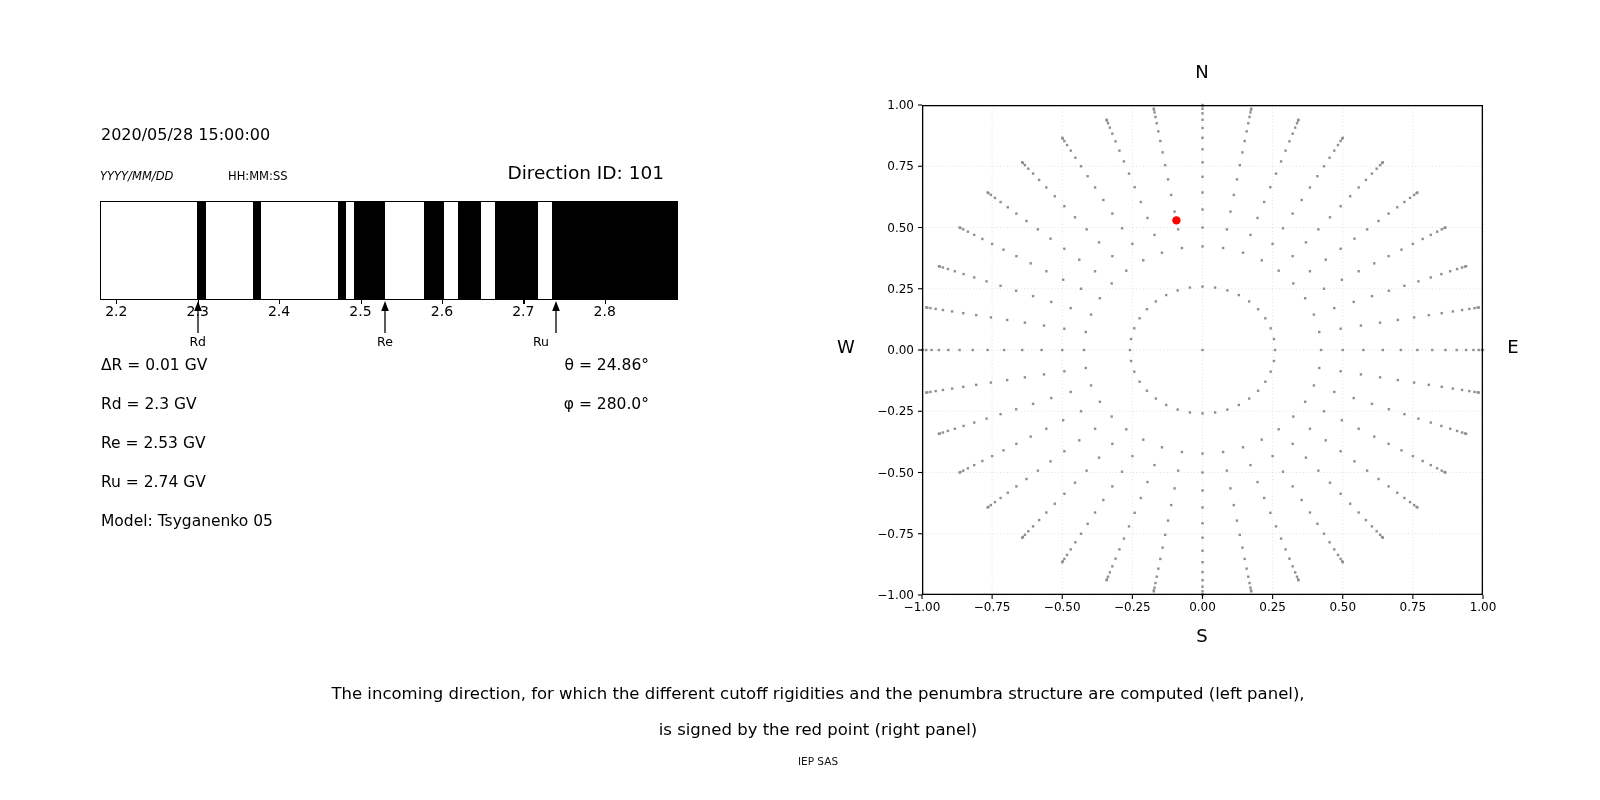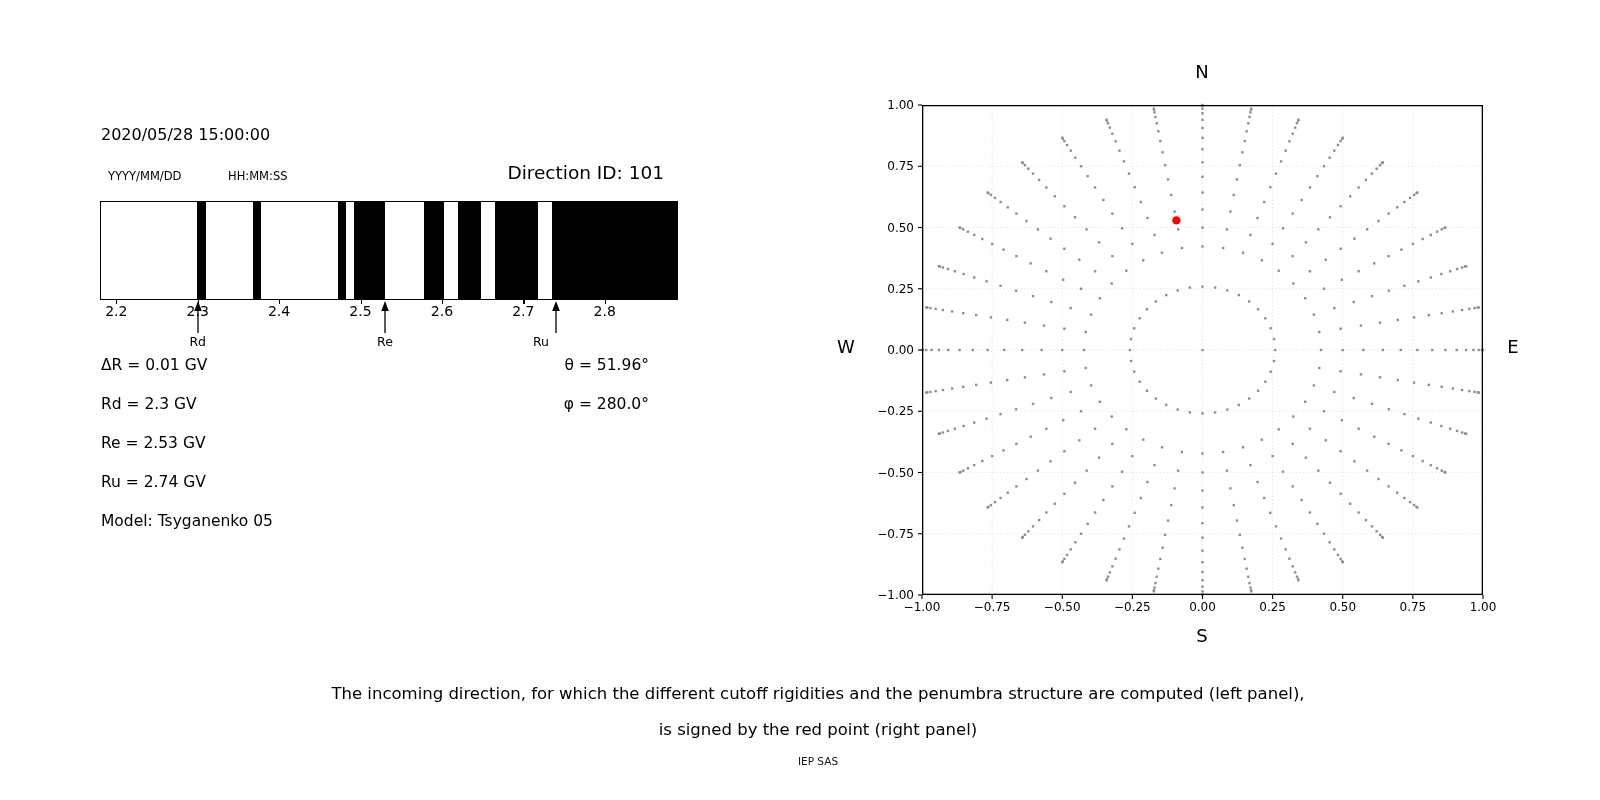--- a/index.html
+++ b/index.html
@@ -33,21 +33,21 @@
   .credit{position:absolute;left:818px;transform:translateX(-50%);font-size:10.5px;color:#111;}
 </style>
 </head>
 <body>
 
 <div id="figure">
 
 
   <div class="abs t16" style="left:101px;top:125px;">2020/05/28 15:00:00</div>
 
-  <div class="abs t11" style="left:108px;top:169px;">YYYY/MM/DD</div>
+  <div class="abs t11" style="left:100px;top:169px;font-style:italic;">YYYY/MM/DD</div>
 
   <div class="abs t11" style="left:228px;top:169px;">HH:MM:SS</div>
 
   <div class="abs t18" style="right:936px;top:162px;">Direction ID: 101</div>
 
   <div id="barcode-box" class="abs">
       <div class="band" style="left: 96.3901px; width: 8.14085px; background: rgb(0, 0, 0);"></div>
       <div class="band" style="left: 151.748px; width: 8.14085px; background: rgb(0, 0, 0);"></div>
       <div class="band" style="left: 237.227px; width: 8.14085px; background: rgb(0, 0, 0);"></div>
       <div class="band" style="left: 252.694px; width: 30.9352px; background: rgb(0, 0, 0);"></div>
@@ -89,21 +89,21 @@
         </svg></div>
       <div class="cutlab abs" style="left: 541px;">Ru</div>
     </div>
 
   <div class="abs t15" style="left:101px;top:356px;">ΔR = 0.01 GV</div>
   <div class="abs t15" style="left:101px;top:395px;">Rd = 2.3 GV</div>
   <div class="abs t15" style="left:101px;top:434px;">Re = 2.53 GV</div>
   <div class="abs t15" style="left:101px;top:473px;">Ru = 2.74 GV</div>
   <div class="abs t15" style="left:101px;top:512px;">Model: Tsyganenko 05</div>
 
-  <div class="abs t15" style="right:951px;top:356px;">θ = 51.96°</div>
+  <div class="abs t15" style="right:951px;top:356px;">θ = 24.86°</div>
   <div class="abs t15" style="right:951px;top:395px;">φ = 280.0°</div>
 
   <svg id="scatter-svg" class="abs" width="561" height="490" viewBox="0 0 561 490" style="overflow: visible;">
       <g stroke="#dcdcdc" stroke-width="0.9" stroke-dasharray="1 2.4">
         <line x1="0" y1="0" x2="0" y2="490"></line>
         <line x1="0" y1="490" x2="561" y2="490"></line>
         <line x1="70.125" y1="0" x2="70.125" y2="490"></line>
         <line x1="0" y1="428.75" x2="561" y2="428.75"></line>
         <line x1="140.25" y1="0" x2="140.25" y2="490"></line>
         <line x1="0" y1="367.5" x2="561" y2="367.5"></line>

